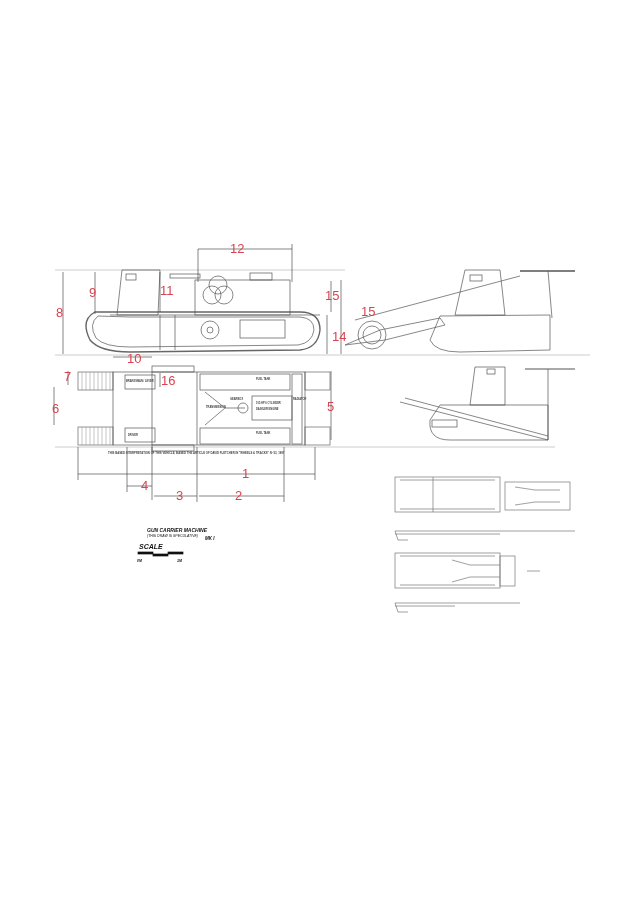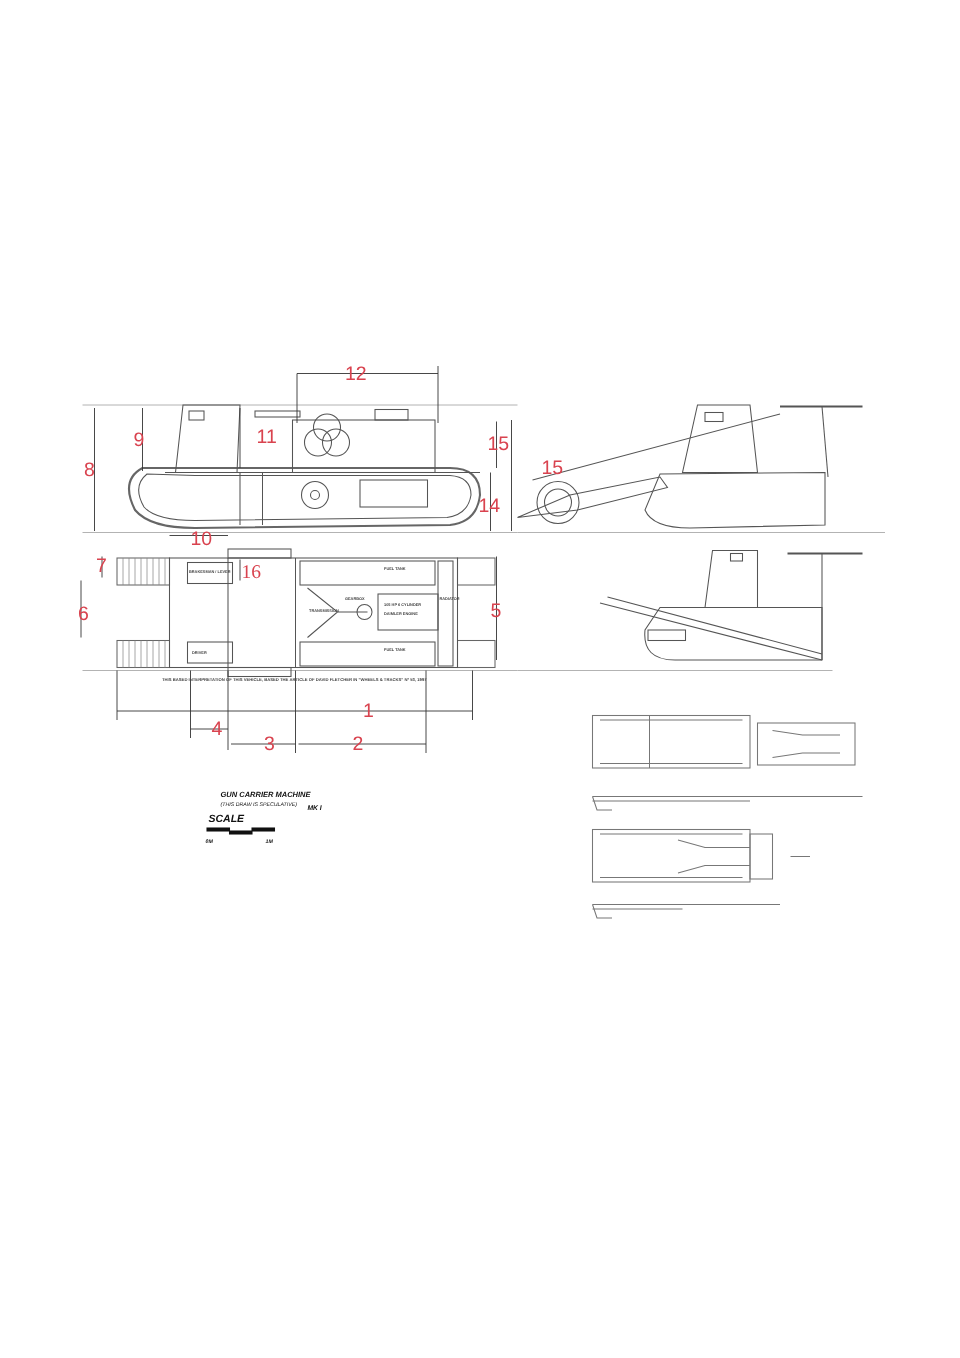--- a/index.html
+++ b/index.html
@@ -171,26 +171,26 @@
 <span class="dimnum" style="left:242px;top:467px;">1</span>
 <span class="dimnum" style="left:235px;top:489px;">2</span>
 <span class="dimnum" style="left:176px;top:489px;">3</span>
 <span class="dimnum" style="left:141px;top:479px;">4</span>
 <span class="dimnum" style="left:327px;top:400px;">5</span>
 <span class="dimnum" style="left:52px;top:402px;">6</span>
 <span class="dimnum" style="left:64px;top:370px;">7</span>
 <span class="dimnum" style="left:56px;top:306px;">8</span>
 <span class="dimnum" style="left:89px;top:286px;">9</span>
 <span class="dimnum" style="left:127px;top:352px;text-align:right;">10</span>
-<span class="dimnum" style="left:160px;top:284px;margin-left:11px;">11</span>
+<span class="dimnum" style="left:160px;top:284px;">11</span>
 <span class="dimnum" style="left:230px;top:242px;">12</span>
 <span class="dimnum" style="left:325px;top:289px;">15</span>
-<span class="dimnum" style="left:319px;top:330px;">14</span>
+<span class="dimnum" style="left:332px;top:330px;">14</span>
 <span class="dimnum" style="left:341px;top:305px;padding-left:20px;">15</span>
-<span class="dimnum" style="left:161px;top:374px;font-family:Liberation Serif, serif;">16</span>
+<span class="dimnum" style="left:161px;top:374px;">16</span>
 
 <span class="tiny" style="left:256px;top:378px;">FUEL TANK</span>
 <span class="tiny" style="left:256px;top:432px;">FUEL TANK</span>
 <span class="tiny" style="left:256px;top:402px;">105 HP 6 CYLINDER</span>
 <span class="tiny" style="left:256px;top:408px;">DAIMLER ENGINE</span>
 <span class="tiny" style="left:206px;top:406px;">TRANSMISSION</span>
 <span class="tiny" style="left:230px;top:398px;">GEARBOX</span>
 <span class="tiny" style="left:128px;top:434px;">DRIVER</span>
 <span class="tiny" style="left:126px;top:380px;">BRAKESMAN / LEVER</span>
 <span class="tiny" style="left:293px;top:398px;">RADIATOR</span>

